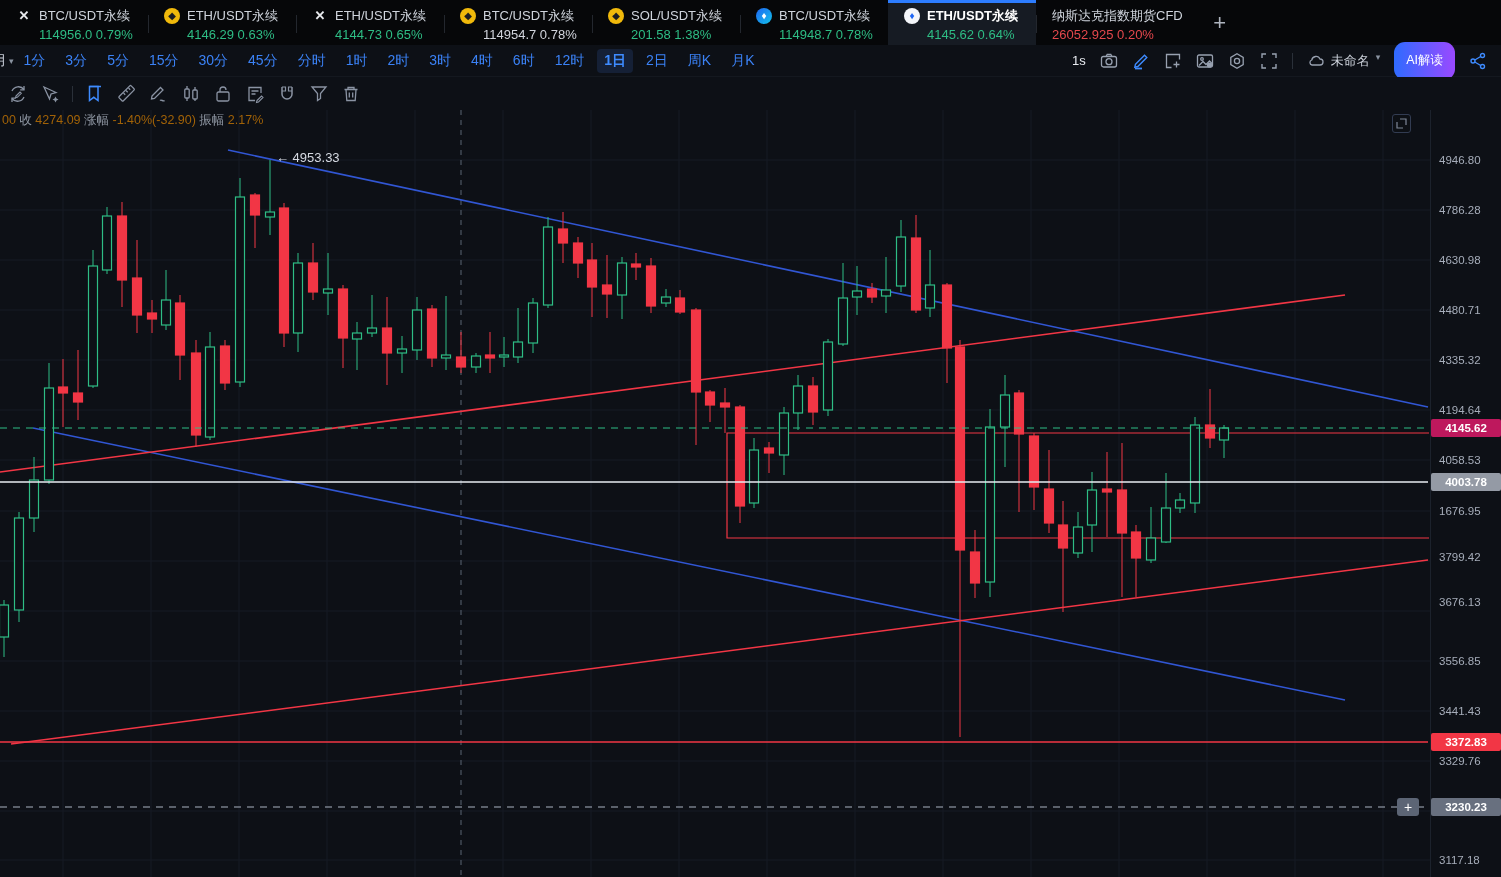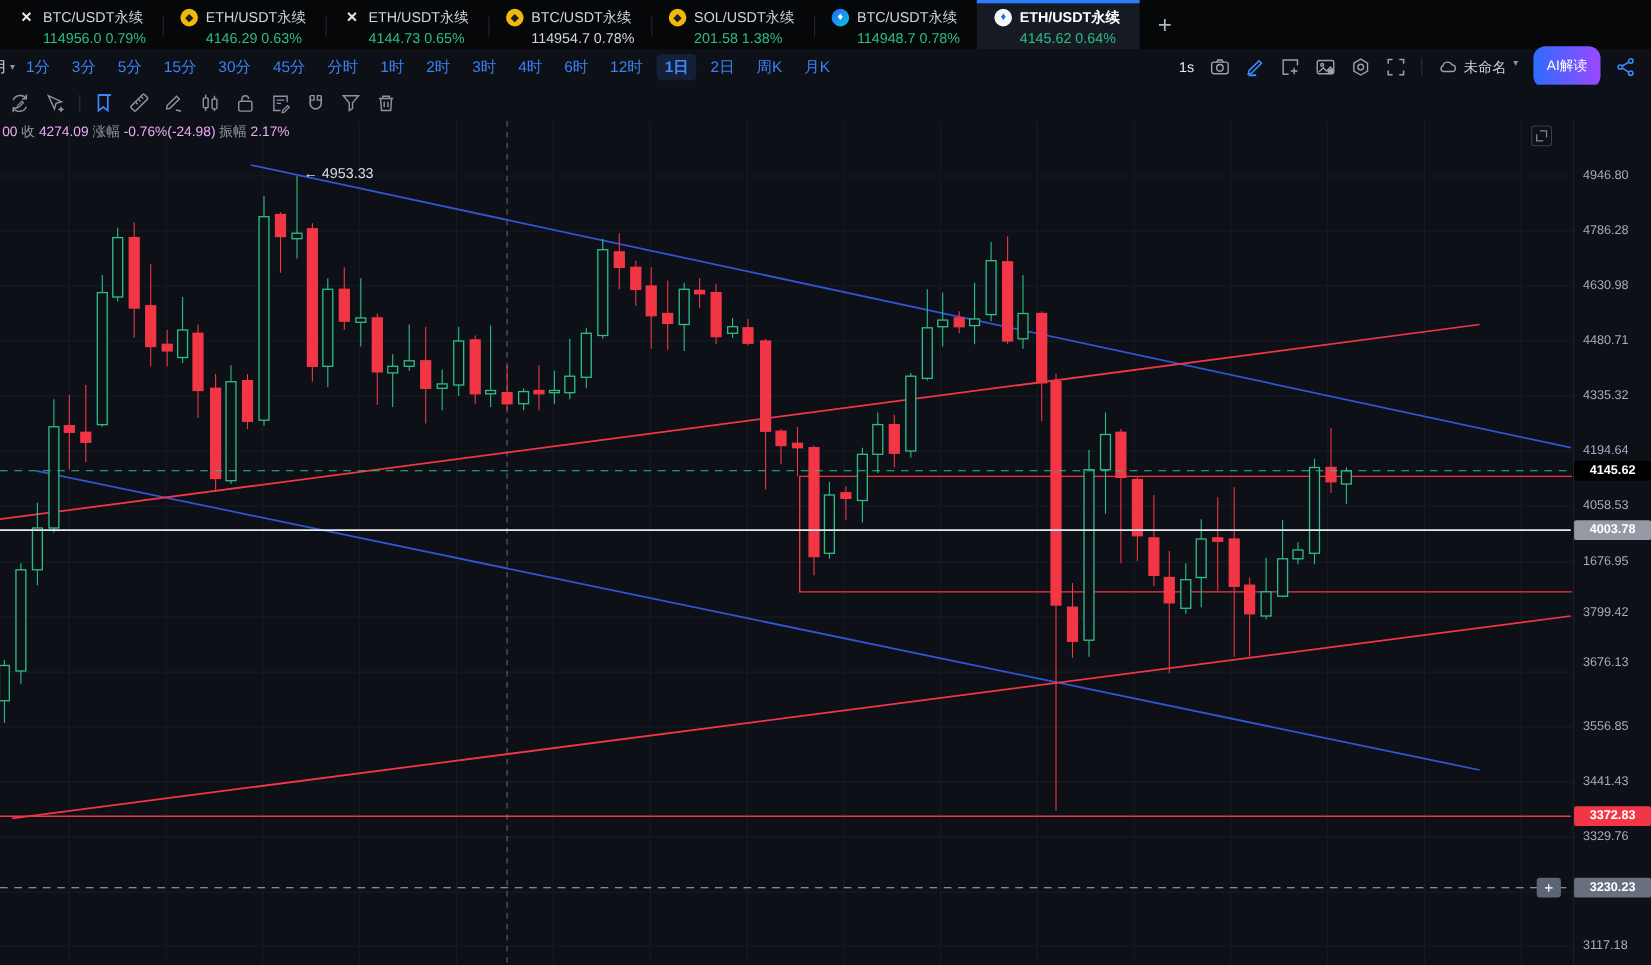--- a/index.html
+++ b/index.html
@@ -52,21 +52,21 @@
   
   .row3 { position:absolute; left:0; top:77px; width:1501px; height:33px; background:#0d1016;
           display:flex; align-items:center; gap:12px; padding-left:8px; }
   .dic { width:20px; height:20px; color:#8a93a3; display:inline-flex; cursor:pointer; }
   .dic svg { width:20px; height:20px; }
   .dic.sel { color:#3e8bff; }
 
   
   .chart-wrap { position:absolute; left:0; top:110px; width:1430px; height:767px; background:#0d1016; }
   .ohlc { position:absolute; left:2px; top:2px; font-size:12.5px; white-space:nowrap; z-index:5; }
-  .ohlc span.lab { color:#8f97a3; } .ohlc span.val { color:#f0abfc; }
+  .ohlc span.lab { color:#8f97a3; } .ohlc span.val { color:#a16207; }
   .restore-btn { position:absolute; left:1392px; top:4px; width:19px; height:19px; border:1px solid #323c52;
                  border-radius:3px; color:#7e8798; display:flex; align-items:center; justify-content:center;
                  cursor:pointer; z-index:5; background:rgba(13,16,22,.6); }
   .annot { position:absolute; font-size:13px; color:#d6dae2; z-index:4; white-space:nowrap; }
 
   
   .axis { position:absolute; left:1430px; top:110px; width:71px; height:767px; background:#0d1016;
           border-left:1px solid #1c222c; cursor:ns-resize; }
   .tick { position:absolute; left:8px; font-size:11.5px; color:#a6adba; transform:translateY(-50%); }
   .tag { position:absolute; left:0; width:70px; height:18px; transform:translateY(-50%);
@@ -122,20 +122,26 @@
           <span class="tab-name">BTC/USDT永续</span>
         </div>
         <div class="tab-line2 t-up" style="">114948.7  0.78%</div>
       </div>
       <div class="tab active">
         <div class="tab-line1">
           <span class="coin htx-white">♦</span>
           <span class="tab-name">ETH/USDT永续</span>
         </div>
         <div class="tab-line2 t-up" style="">4145.62  0.64%</div>
+      </div>
+      <div class="tab">
+        <div class="tab-line1">
+          <span class="tab-name">纳斯达克指数期货CFD</span>
+        </div>
+        <div class="tab-line2 t-down" style="padding-left:0;">26052.925  0.20%</div>
       </div>
       <div class="tab-add">+</div>
     </div>
 
   <div class="row2">
     <div class="tf-left">
       <span class="tf-cut">
         <span>月</span>
         <span class="caret">▾</span>
       </span>
@@ -289,21 +295,21 @@
       </span>
       <span class="dic">
         <svg viewBox="0 0 20 20" fill="none" stroke="currentColor" stroke-width="1.3">
           <path d="M3.5 5.5h13M7 5V3.5h6V5M5 5.5l.8 11h8.4l.8-11"></path>
           <path d="M8.3 8.5v5M11.7 8.5v5"></path>
         </svg>
       </span>
     </div>
 
   <div class="chart-wrap">
-    <div class="ohlc" id="ohlc"><span class="val">00</span><span class="lab"> 收 </span><span class="val">4274.09</span><span class="lab">  涨幅 </span><span class="val">-0.76%(-24.98)</span><span class="lab">  振幅 </span><span class="val">2.17%</span></div>
+    <div class="ohlc" id="ohlc"><span class="val">00</span><span class="lab"> 收 </span><span class="val">4274.09</span><span class="lab">  涨幅 </span><span class="val">-1.40%(-32.90)</span><span class="lab">  振幅 </span><span class="val">2.17%</span></div>
     <div class="restore-btn">
       <svg width="11" height="11" viewBox="0 0 11 11" fill="none" stroke="currentColor" stroke-width="1.2">
           <path d="M1 4v6h6M10 7V1H4"></path>
         </svg>
     </div>
     <svg id="chart-svg" width="1430" height="767">
         <line x1="63" y1="0" x2="63" y2="767" stroke="#161b24" stroke-width="1"></line>
         <line x1="151" y1="0" x2="151" y2="767" stroke="#161b24" stroke-width="1"></line>
         <line x1="239" y1="0" x2="239" y2="767" stroke="#161b24" stroke-width="1"></line>
         <line x1="327" y1="0" x2="327" y2="767" stroke="#161b24" stroke-width="1"></line>
@@ -524,19 +530,19 @@
       <span class="tick" style="top: 250px;">4335.32</span>
       <span class="tick" style="top: 300px;">4194.64</span>
       <span class="tick" style="top: 350px;">4058.53</span>
       <span class="tick" style="top: 401px;">1676.95</span>
       <span class="tick" style="top: 447px;">3799.42</span>
       <span class="tick" style="top: 492px; text-align: right;">3676.13</span>
       <span class="tick" style="top: 551px;">3556.85</span>
       <span class="tick" style="top: 601px;">3441.43</span>
       <span class="tick" style="top: 651px;">3329.76</span>
       <span class="tick" style="top: 750px;">3117.18</span>
-      <div class="tag" style="top: 318px; background: #000000;">4145.62</div>
+      <div class="tag" style="top: 318px; background: #be185d;">4145.62</div>
       <div class="tag" style="top: 372px; background: rgb(148, 154, 165);">4003.78</div>
       <div class="tag" style="top: 632px; background: rgb(242, 54, 69);">3372.83</div>
       <div class="tag" style="top: 697px; background: rgb(104, 112, 127);">3230.23</div>
       <div class="plus-btn" style="left: -34px; top: 697px;">+</div>
     </div>
 </div>
 
 </body></html>

